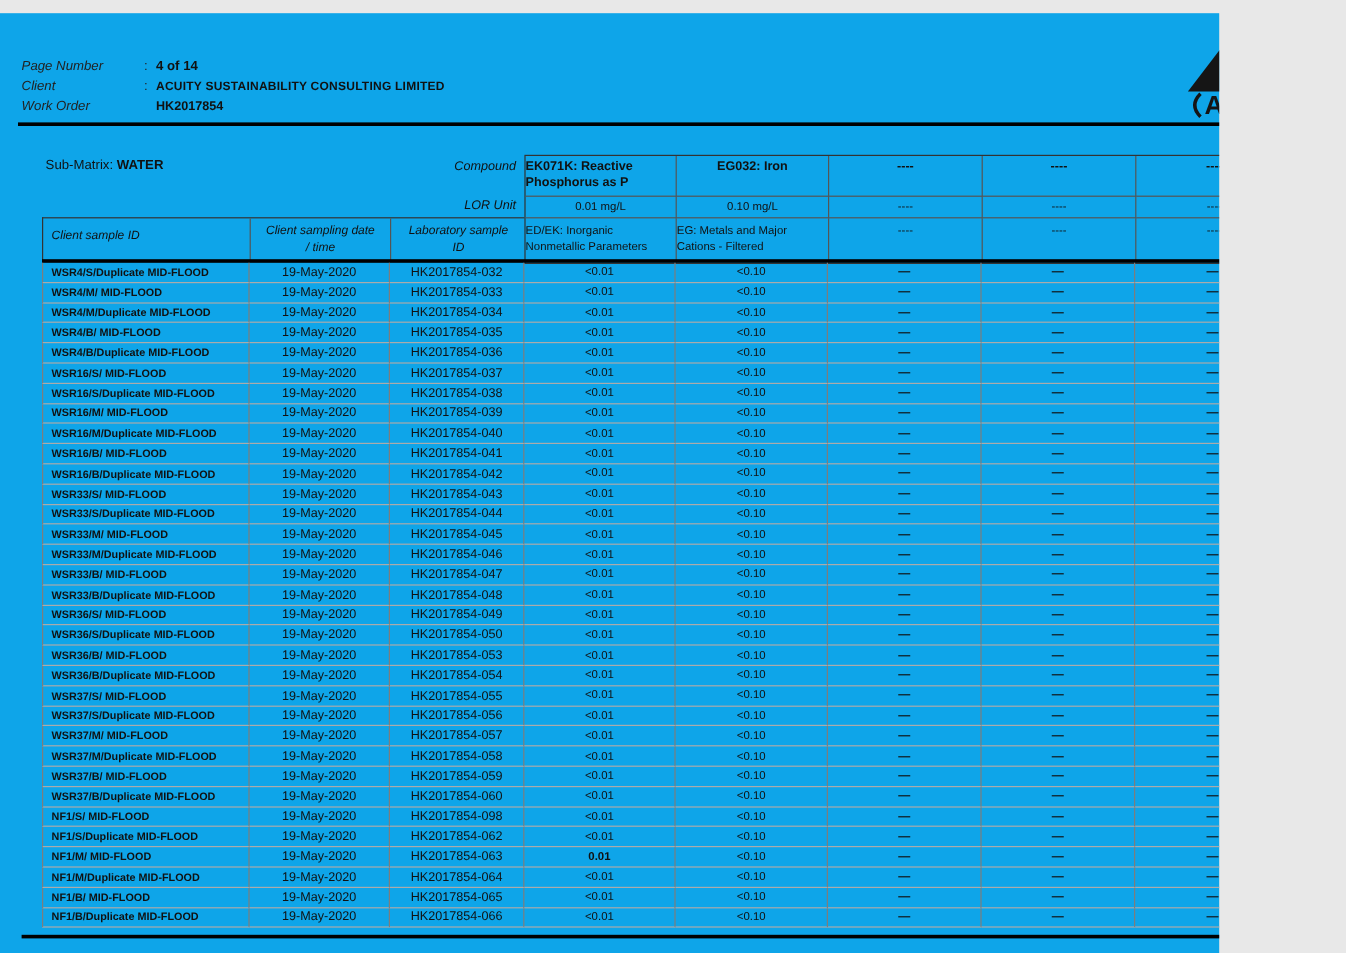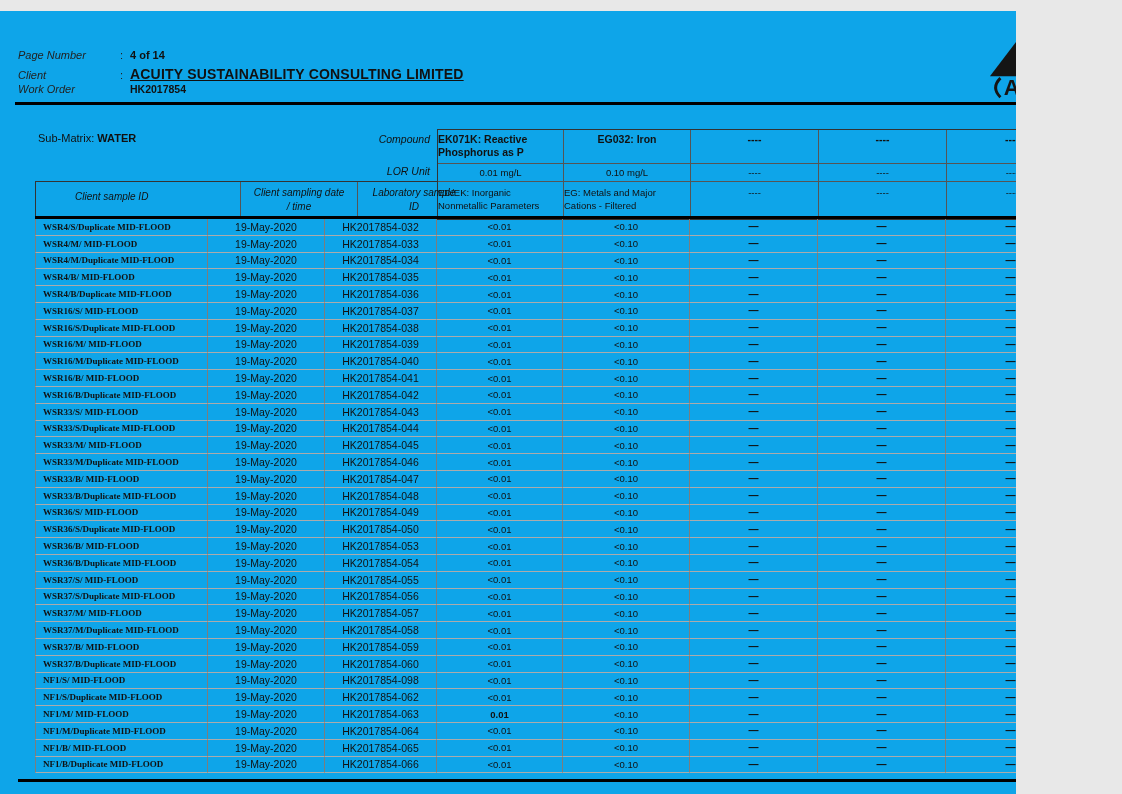--- a/index.html
+++ b/index.html
@@ -11,21 +11,21 @@
     background: #0ea5e9;
     overflow: hidden;
     margin-top: 11px;
   }
   
   .meta { position: absolute; left: 18px; top: 38px; }
   .meta-row { display: flex; height: 17px; align-items: baseline; }
   .meta-label { width: 102px; font-style: italic; font-size: 11px; color: #222; }
   .meta-colon { width: 10px; font-size: 11px; color: #222; }
   .meta-value { font-weight: bold; font-size: 11px; }
-  .meta-row.client .meta-value { font-size: 14px; letter-spacing: .2px; text-decoration: underline; }
+  .meta-row.client .meta-value { font-size: 10px; letter-spacing: .2px; }
   .meta-row.workorder .meta-value { font-size: 10.5px; }
   .rule-top { position: absolute; left: 15px; top: 91px; width: 1077px; height: 3px; background: #000; }
   .rule-bottom { position: absolute; left: 18px; top: 768px; width: 1074px; height: 3px; background: #000; }
   .logo { position: absolute; left: 988px; top: 10px; }
 
   
   .submatrix { position: absolute; left: 38px; top: 121px; font-size: 11px; }
   .submatrix b { font-weight: bold; }
   .lbl-compound { position: absolute; left: 230px; top: 122px; width: 200px; text-align: right; font-style: italic; font-size: 10.5px; }
   .lbl-lor { position: absolute; left: 230px; top: 154px; width: 200px; text-align: right; font-style: italic; font-size: 10.5px; }
@@ -41,37 +41,37 @@
   .cmp-cell { border-right: 1px solid #555; display: flex; justify-content: center; }
   .cmp-cell:nth-child(5n) { border-right: none; }
   .cmp-cell.r1 { border-bottom: 1px solid #555; font-weight: bold; font-size: 10.5px; line-height: 13px; padding-top: 3px; align-items: flex-start; }
   .cmp-cell.r2 { border-bottom: 1px solid #555; font-size: 9.5px; align-items: center; }
   .cmp-cell.r3 { font-size: 9.5px; line-height: 13px; padding-top: 4px; align-items: flex-start; }
 
   
   .left-head {
     position: absolute; left: 35px; top: 170px; width: 402px; height: 37px;
     display: grid; grid-template-columns: 173px 117px 112px;
-    border: 1px solid #333; border-right: none; padding-left: 32px;
+    border: 1px solid #333; border-right: none;
   }
   .lh-cell { border-right: 1px solid #555; font-style: italic; font-size: 10px; line-height: 14px; padding-top: 4px; text-align: center; }
   .lh-cell:last-child { border-right: none; }
   .lh-cell.first { text-align: left; padding-left: 7px; padding-top: 8px; }
 
   .thick-line { position: absolute; left: 35px; top: 205px; width: 1041px; height: 3px; background: #000; }
 
   
   .data-grid { position: absolute; left: 35px; top: 208px; width: 1041px; }
   .tr { display: grid; grid-template-columns: 173px 117px 112px 126px 127px 128px 128px 130px; height: 16.8px; }
   .td {
     border-right: 1px solid #7d7d7d; border-bottom: 1px solid #ababab;
     display: flex; align-items: center; justify-content: center;
     overflow: hidden; white-space: nowrap;
   }
-  .td.c0 { border-left: 1px solid #7d7d7d; justify-content: flex-start; padding-left: 7px; font-size: 9px; font-weight: bold; font-family: Liberation Serif, serif; }
+  .td.c0 { border-left: 1px solid #7d7d7d; justify-content: flex-start; padding-left: 7px; font-size: 9px; font-weight: bold; }
   .td.c1, .td.c2 { font-size: 10.5px; }
   .td.c3, .td.c4 { font-size: 9.5px; }
   .td.c5, .td.c6, .td.c7 { font-size: 10px; font-weight: bold; }
   .td.bold-val { font-weight: bold; }
 </style>
 </head>
 <body>
 
 <div class="page">
 

